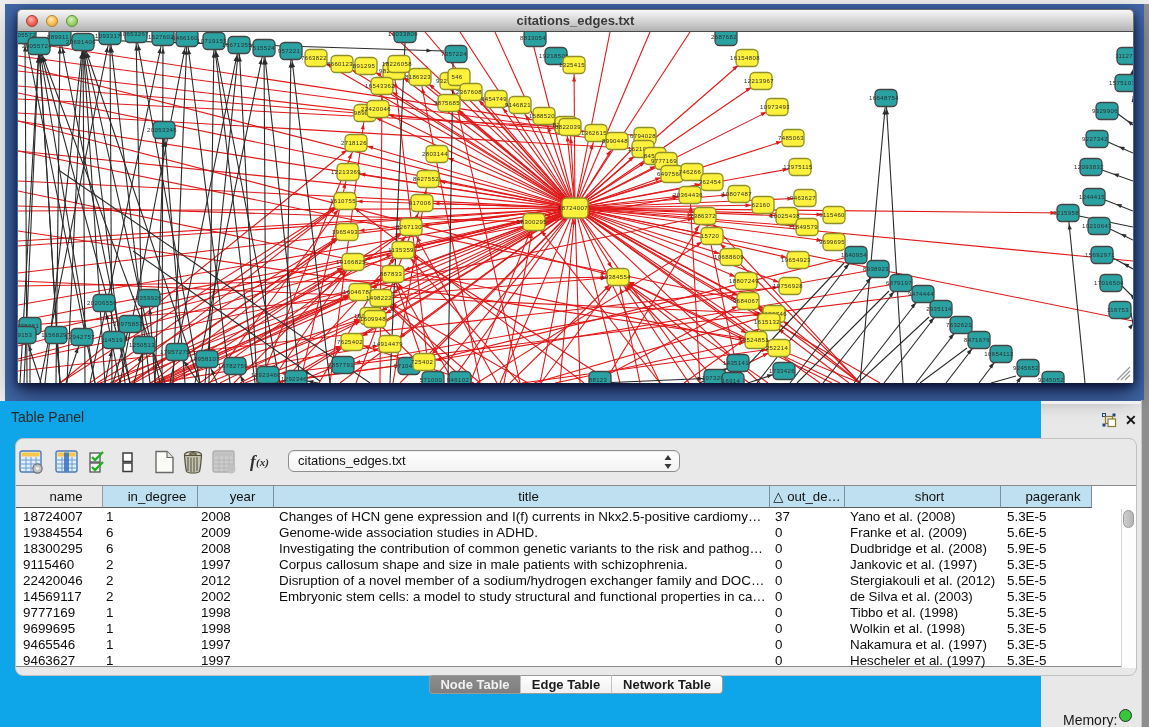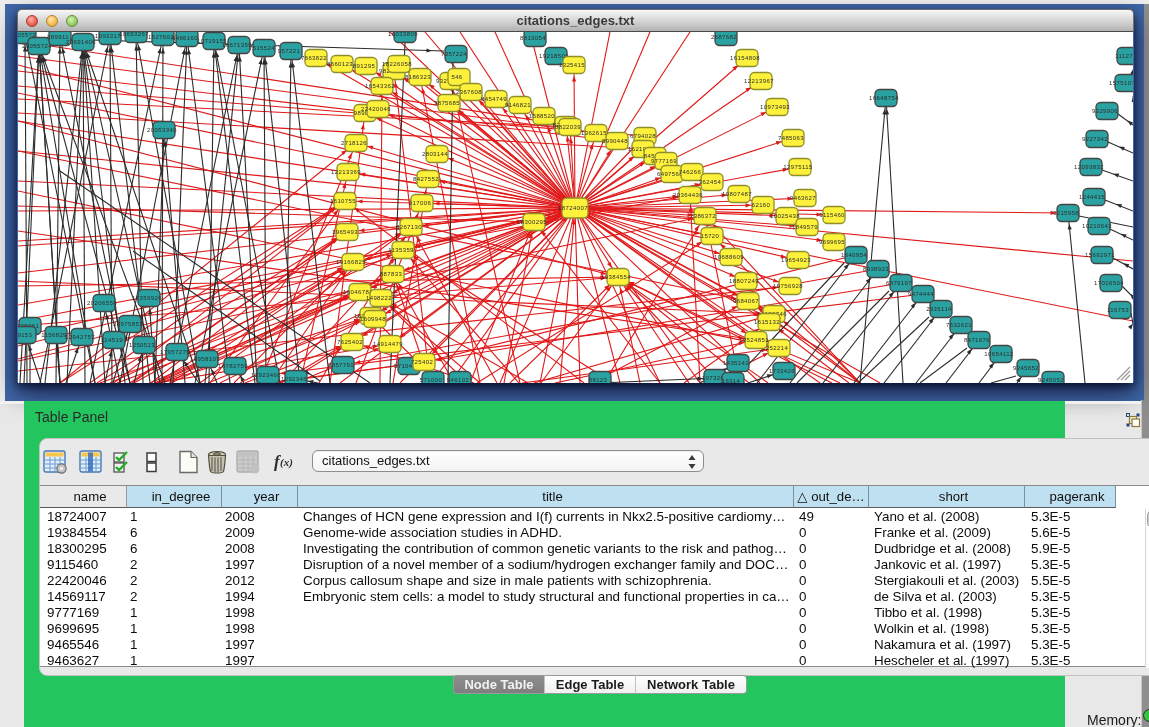--- a/index.html
+++ b/index.html
@@ -20,21 +20,21 @@
   background:linear-gradient(#f7f7f7,#d3d3d3 55%,#b2b2b2);
   border:1px solid #6f6f6f; border-bottom:1px solid #4a4a4a; }
 .title { width:100%; text-align:center; font-size:13px; font-weight:bold; color:#3a3a3a; line-height:22px; }
 .light { top:6px; width:12px; height:12px; border-radius:50%; }
 .light.r { left:9px; background:radial-gradient(circle at 4px 3.5px,#ffb3ac,#ee6156 55%,#c94439); border:1px solid #a73a30;}
 .light.y { left:28.5px; background:radial-gradient(circle at 4px 3.5px,#ffe9b0,#f5bd4f 55%,#d99c2e); border:1px solid #b5812c;}
 .light.g { left:48.5px; background:radial-gradient(circle at 4px 3.5px,#d3f0b2,#9bd06a 55%,#73ab43); border:1px solid #5c923a;}
 .canvas { left:1px; top:23px; width:1115px; height:351px; background:#ffffff; overflow:hidden; }
 
 
-.panel { left:0; top:401px; width:1041px; height:326px; background:#22c55e;margin-left:24px; }
+.panel { left:0; top:401px; width:1041px; height:326px; background:#0ea5e9; }
 .panel-topline { left:0; top:401px; width:1141px; height:3px; background:#f1f1f1; }
 .paneltitle { left:11px; top:8px; font-size:14px; color:#2a2a2a; }
 .closex { left:1125px; top:11px; font-size:14px; font-weight:bold; color:#111; }
 .inner { left:15px; top:37px; width:1122px; height:238px; border:1px solid #c0c0c0; border-radius:8px; background:#e9e9e9; }
 .combo { left:288px; top:49px; width:392px; height:22px; background:linear-gradient(#ffffff,#f3f3f3); border:1px solid #8e8e8e; border-radius:6px;
   font-size:13px; color:#111; line-height:20px; padding-left:9px; box-shadow:inset 0 1px 1px rgba(0,0,0,0.08);}
 .spinner { left:663px; top:53px; }
 
 
 .tablebox { left:16px; top:84px; width:1120px; height:182px; background:#fff; border-top:1px solid #8a8a8a; border-bottom:1px solid #8a8a8a;}
@@ -1033,52 +1033,52 @@
           <div>1</div>
           <div>1</div>
           <div>1</div>
         </div>
         <div class="coltext" style="left:185px;width:62px">
           <div>2008</div>
           <div>2009</div>
           <div>2008</div>
           <div>1997</div>
           <div>2012</div>
-          <div>1994</div>
+          <div>2002</div>
           <div>1998</div>
           <div>1998</div>
           <div>1997</div>
           <div>1997</div>
         </div>
         <div class="coltext" style="left:263px;width:489px">
           <div>Changes of HCN gene expression and I(f) currents in Nkx2.5-positive cardiomyoc…</div>
           <div>Genome-wide association studies in ADHD.</div>
           <div>Investigating the contribution of common genetic variants to the risk and pathogen…</div>
+          <div>Corpus callosum shape and size in male patients with schizophrenia.</div>
           <div>Disruption of a novel member of a sodium/hydrogen exchanger family and DOCK…</div>
-          <div>Corpus callosum shape and size in male patients with schizophrenia.</div>
           <div>Embryonic stem cells: a model to study structural and functional properties in car…</div>
         </div>
         <div class="coltext" style="left:759px;width:60px">
-          <div>49</div>
+          <div>37</div>
           <div>0</div>
           <div>0</div>
           <div>0</div>
           <div>0</div>
           <div>0</div>
           <div>0</div>
           <div>0</div>
           <div>0</div>
           <div>0</div>
         </div>
         <div class="coltext" style="left:834px;width:158px">
           <div>Yano et al. (2008)</div>
           <div>Franke et al. (2009)</div>
           <div>Dudbridge et al. (2008)</div>
           <div>Jankovic et al. (1997)</div>
-          <div>Stergiakouli et al. (2003)</div>
+          <div>Stergiakouli et al. (2012)</div>
           <div>de Silva et al. (2003)</div>
           <div>Tibbo et al. (1998)</div>
           <div>Wolkin et al. (1998)</div>
           <div>Nakamura et al. (1997)</div>
           <div>Hescheler et al. (1997)</div>
         </div>
         <div class="coltext" style="left:991px;width:82px">
           <div>5.3E-5</div>
           <div>5.6E-5</div>
           <div>5.9E-5</div>

